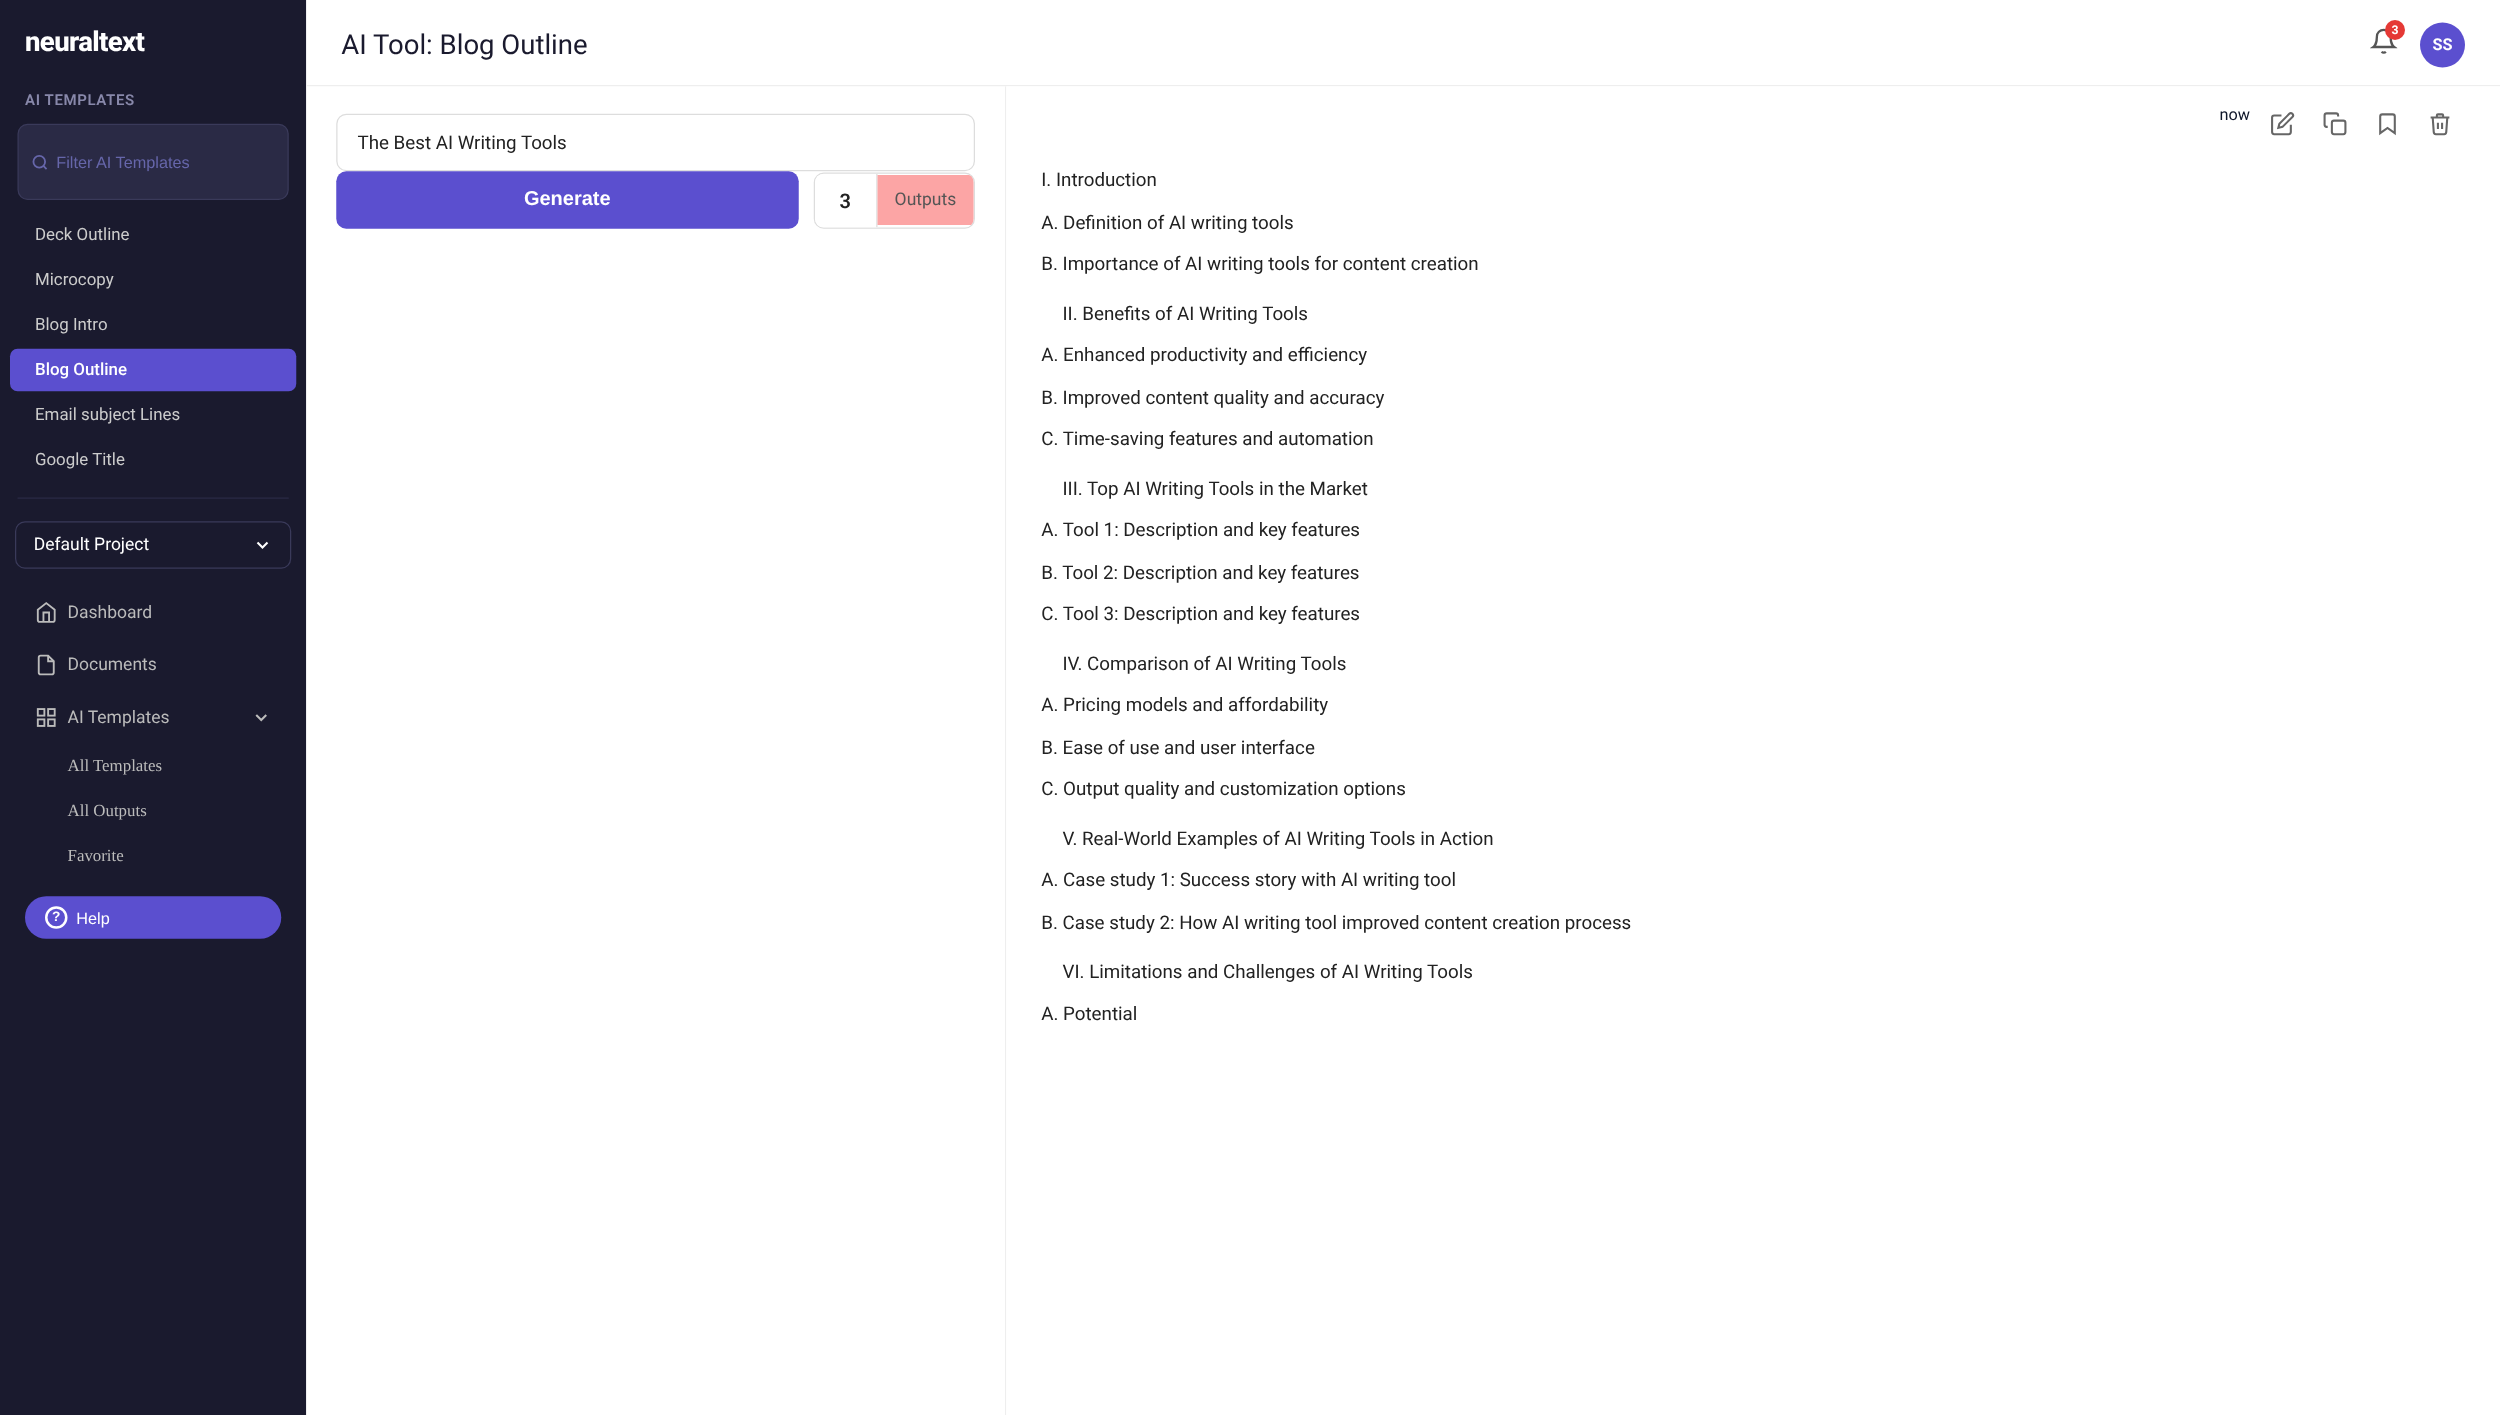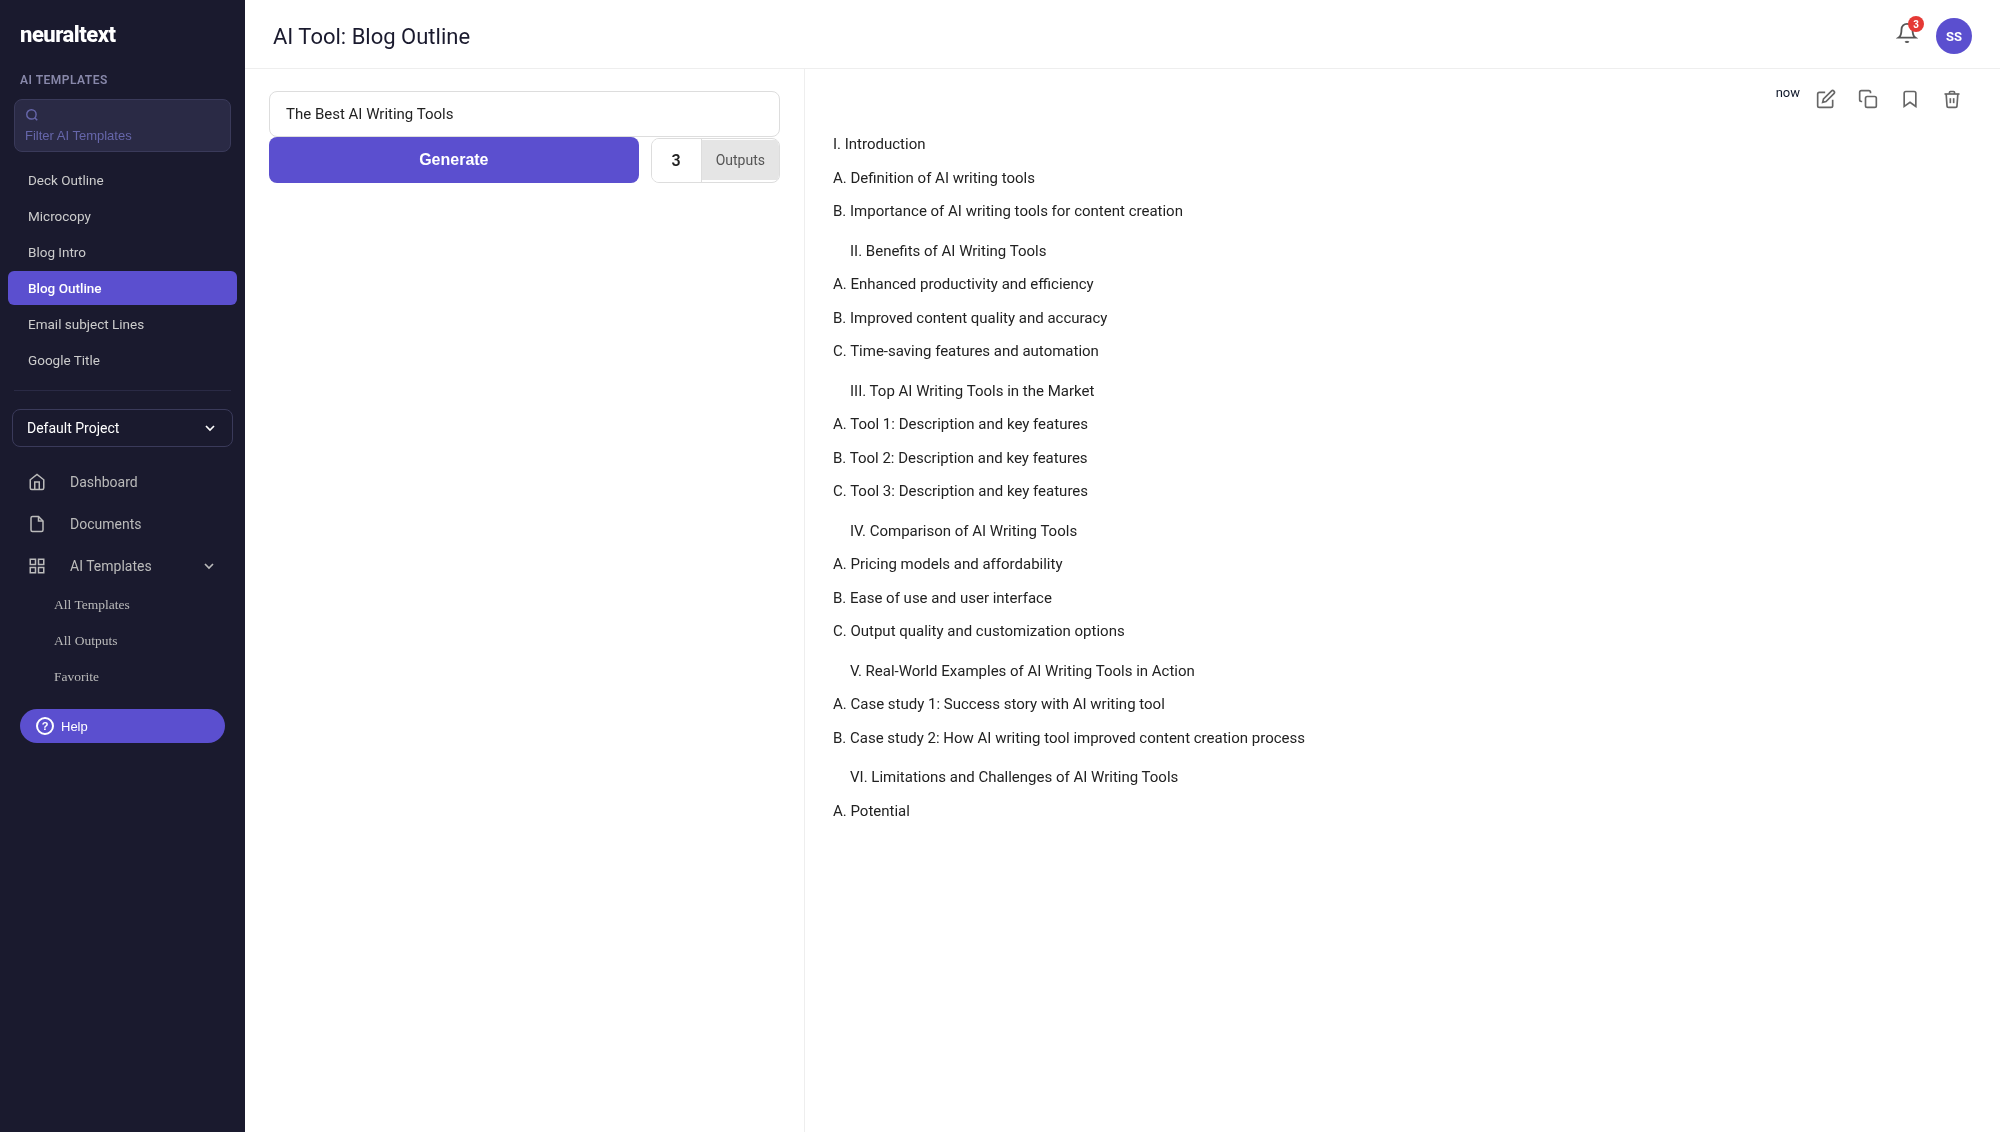--- a/index.html
+++ b/index.html
@@ -31,24 +31,23 @@
       font-weight: 600;
       text-transform: uppercase;
       letter-spacing: 0.5px;
     }
     .sidebar-search {
       margin: 6px 14px 10px;
       background: #2a2a45;
       border: 1px solid #3a3a5a;
       border-radius: 8px;
       display: flex;
-      align-items: flex-start;
-      padding: 8px 10px;
+      align-items: flex-end;
+      padding: 22px 10px;
       gap: 6px;
-      flex-direction: column;
     }
     .sidebar-search input {
       background: transparent;
       border: none;
       outline: none;
       color: #aaa;
       font-size: 13px;
       width: 100%;
     }
     .sidebar-search input::placeholder { color: #6666aa; }
@@ -95,21 +94,21 @@
       gap: 12px;
       padding: 11px 20px;
       color: #bbb;
       font-size: 14px;
       cursor: pointer;
       border-radius: 6px;
       margin: 1px 8px;
       transition: background 0.15s;
     }
     .nav-item.has-arrow { justify-content: space-between; }
-    .nav-item .left { display: flex; align-items: center; gap: 24px; }
+    .nav-item .left { display: flex; align-items: center; gap: 8px; }
 
     .nav-sub-item {
       padding: 9px 20px 9px 46px;
       font-size: 13.5px;
       color: #bbb;
       cursor: pointer;
       border-radius: 6px;
       margin: 1px 8px;
       font-family: Liberation Serif, serif;
     }
@@ -253,21 +252,21 @@
       color: #222;
       border-right: 1.5px solid #ddd;
       background: #fff;
       min-width: 50px;
       text-align: center;
     }
     .outputs-label {
       padding: 12px 14px;
       font-size: 14px;
       color: #555;
-      background: #e5e5e5;
+      background: #fca5a5;
     }
 
     
     .output-panel {
       flex: 1;
       padding: 16px 28px 20px;
       overflow-y: auto;
       background: #fff;
     }
 

